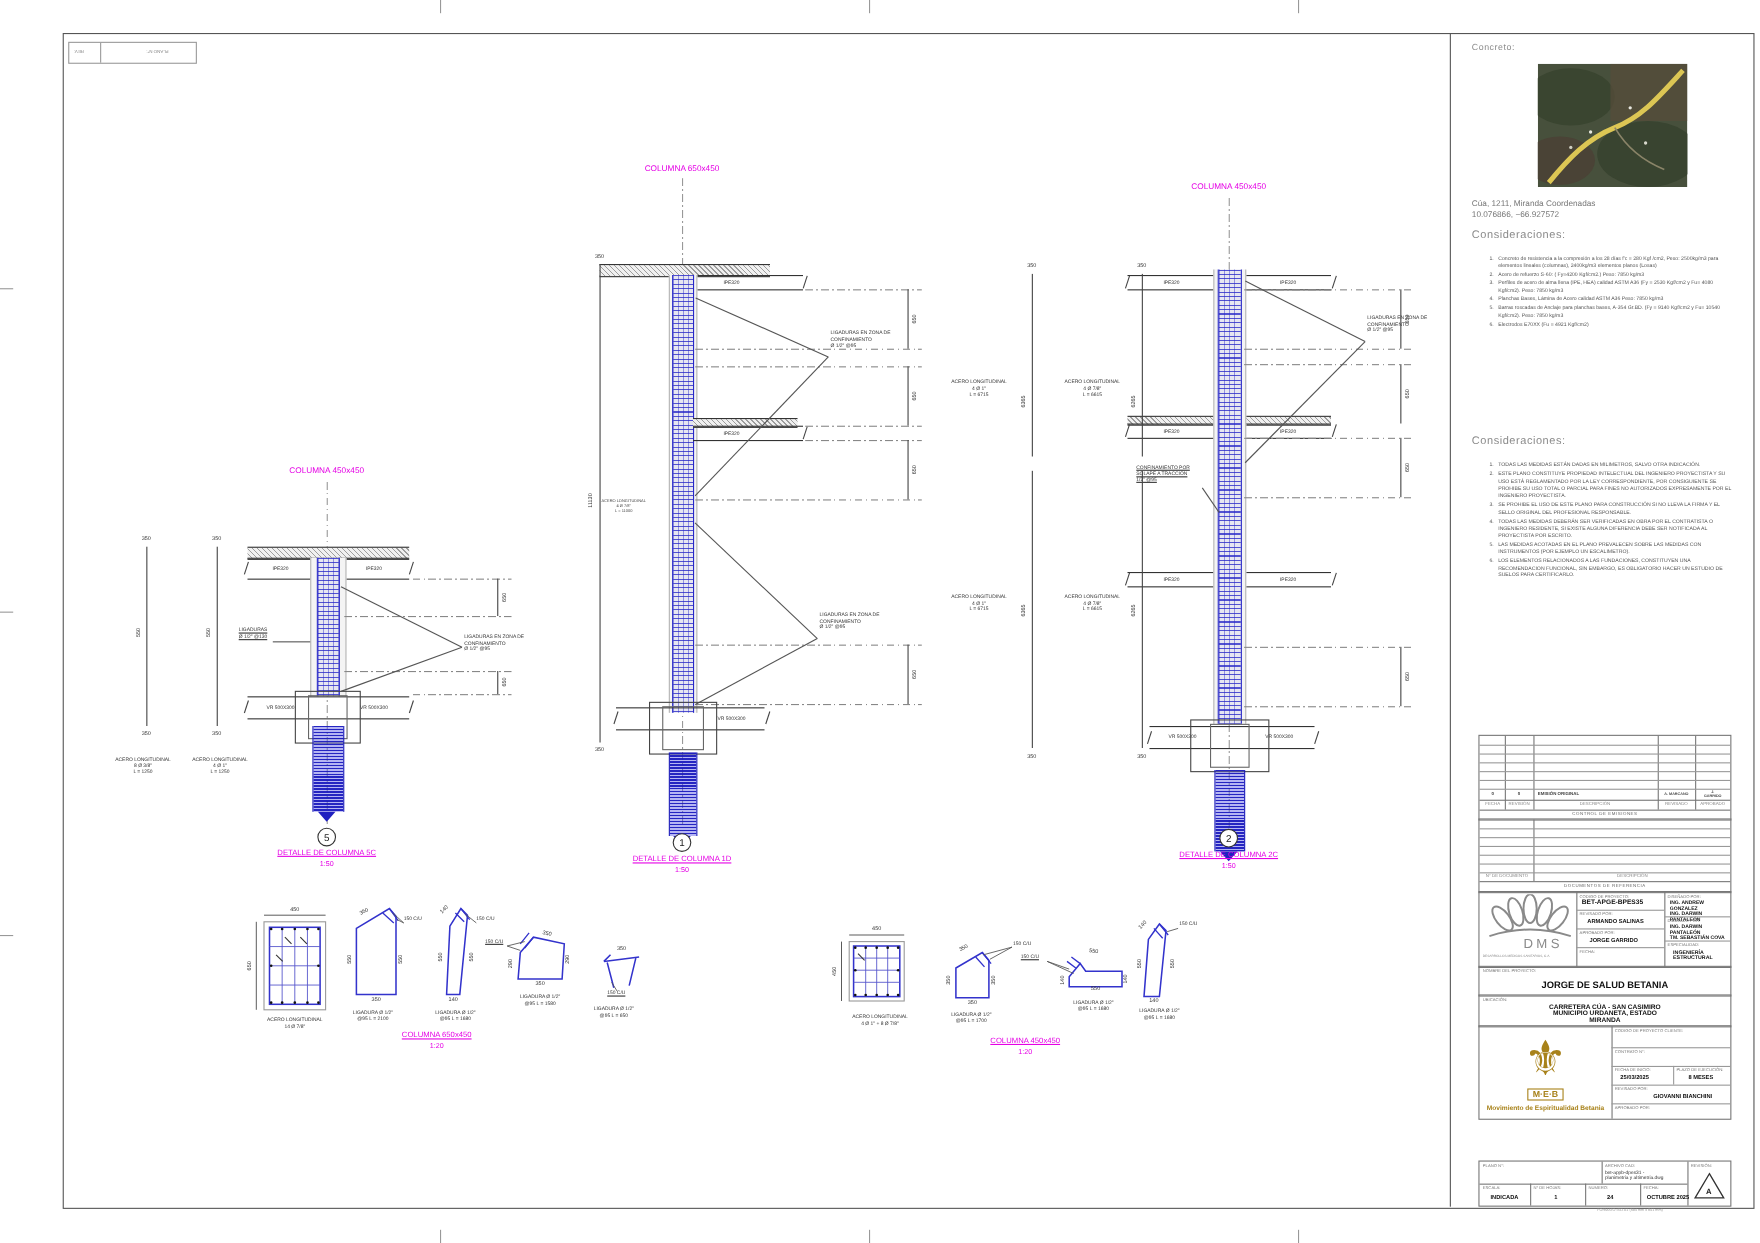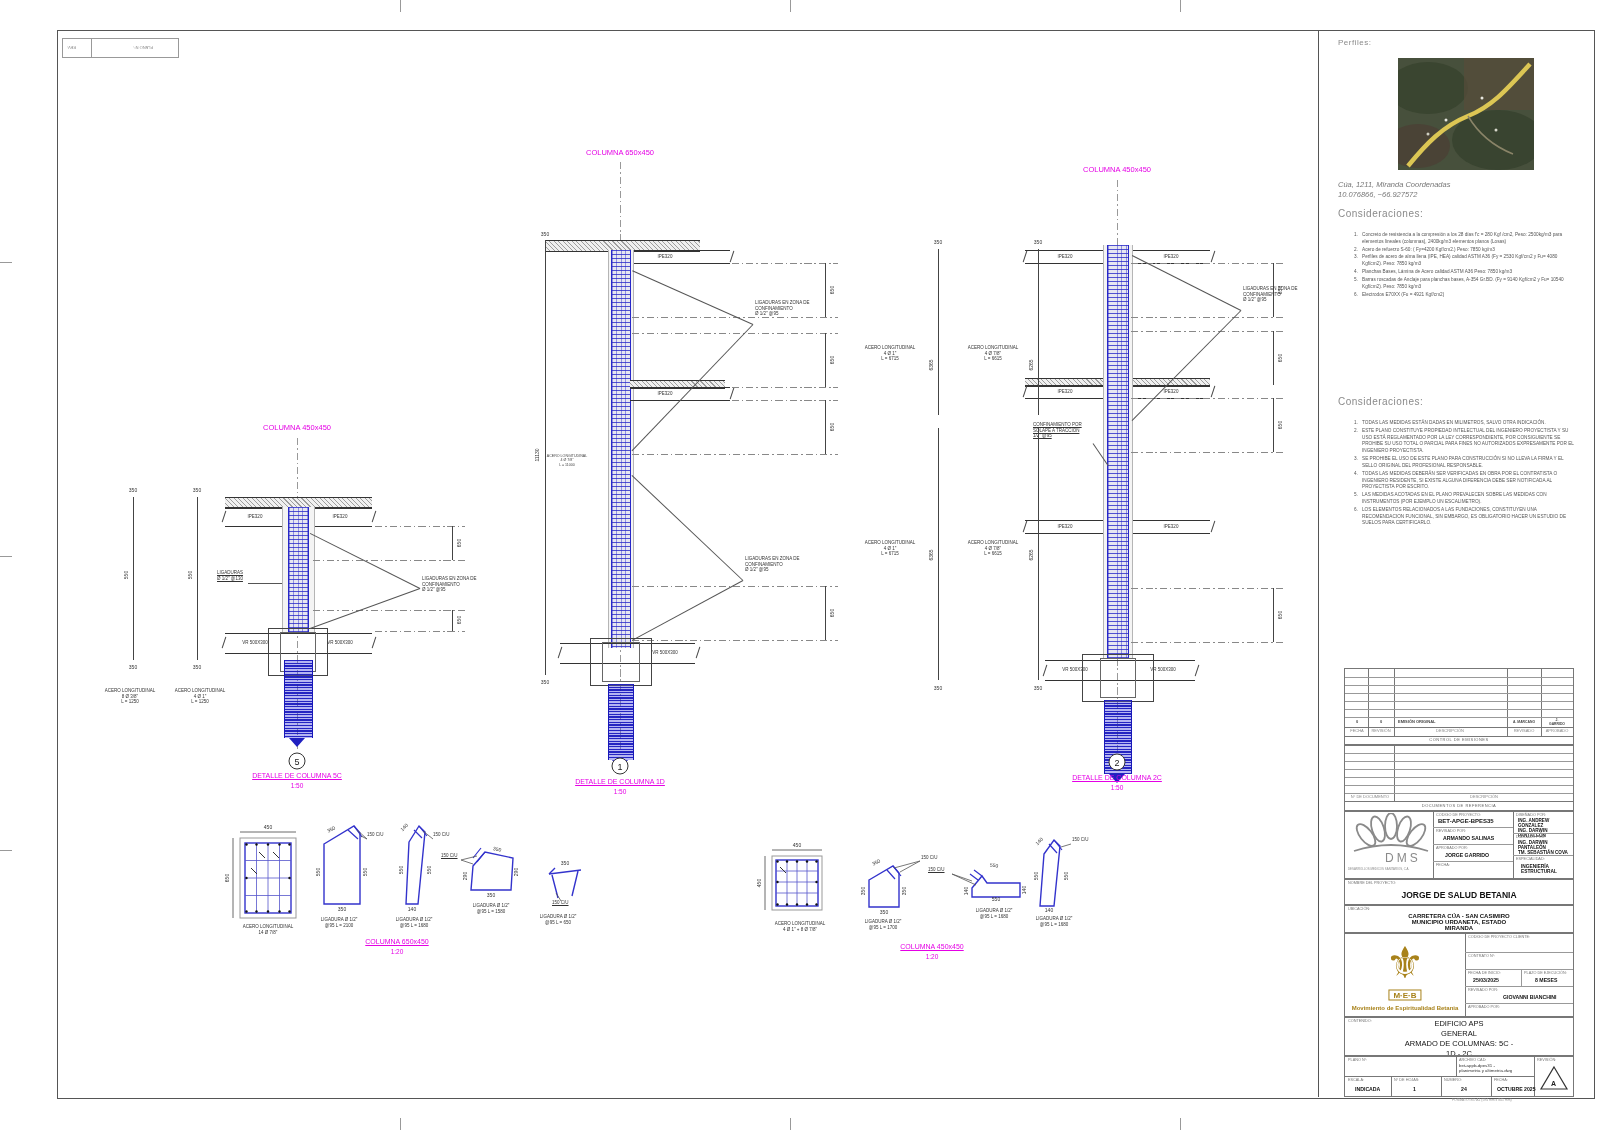--- a/index.html
+++ b/index.html
@@ -456,39 +456,39 @@
     <div class="t45" style="left:352px;top:27px;">150 C/U</div>
     <div class="t5 rot" style="left:316px;top:66px;">550</div>
     <div class="t5 rot" style="left:346px;top:66px;">550</div>
     <div class="t5 ctr" style="left:329px;top:100px;">140</div>
     <div class="t45 ctr" style="left:334px;top:112px;">LIGADURA Ø 1/2"
 @95 L = 1680</div>
     <div class="cap" style="left:212px;top:133px;">COLUMNA 450x450</div>
     <div class="capsc" style="left:212px;top:143px;">1:20</div>
   </div>
 
-  <div class="gtitle" style="left:1338px;top:38px;font-size:8px;">Perfiles:</div>
+  <div class="gtitle" style="left:1338px;top:38px;font-size:8px;">Concreto:</div>
 
   <div class="abs" style="left:1398px;top:58px;width:136px;height:112px;">
     <svg width="136" height="112">
       <rect width="136" height="112" fill="#47503c"></rect>
       <ellipse cx="30" cy="30" rx="40" ry="26" fill="#3a4530"></ellipse>
       <rect x="66" y="0" width="70" height="52" fill="#564c3a" opacity=".75"></rect>
       <ellipse cx="100" cy="82" rx="46" ry="30" fill="#394430"></ellipse>
       <ellipse cx="20" cy="88" rx="32" ry="22" fill="#4a4336"></ellipse>
       <path d="M132,6 C110,30 95,48 70,58 C45,68 28,86 10,108" stroke="#dcc654" stroke-width="4.5" fill="none"></path>
       <path d="M70,58 C80,75 95,88 115,96" stroke="#8a8468" stroke-width="1.5" fill="none"></path>
       <circle cx="48" cy="62" r="1.5" fill="#e8e8e0"></circle>
         <circle cx="84" cy="40" r="1.5" fill="#e8e8e0"></circle>
       <circle cx="98" cy="72" r="1.5" fill="#d8d8cc"></circle>
         <circle cx="30" cy="76" r="1.5" fill="#cfcfc2"></circle>
     </svg>
   </div>
 
-  <div class="cons ml" style="left:1338px;top:180px;width:200px;font-size:7.5px;color:#777;line-height:1.35;font-style:italic;">Cúa, 1211, Miranda Coordenadas
+  <div class="cons ml" style="left:1338px;top:180px;width:200px;font-size:7.5px;color:#777;line-height:1.35;">Cúa, 1211, Miranda Coordenadas
 10.076866, −66.927572</div>
   <div class="gtitle" style="left:1338px;top:208px;">Consideraciones:</div>
 
   <div class="cons" style="left:1348px;top:232px;width:226px;">
     <div class="it">
         <span class="n">1.</span>
         <span>Concreto de resistencia a la compresión a los 28 días f'c = 280 Kgf /cm2, Peso: 2500kg/m3 para elementos lineales (columnas), 2400kg/m3 elementos planos (Losas)</span>
       </div>
     <div class="it">
         <span class="n">2.</span>
@@ -645,26 +645,20 @@
     <div class="fv" style="left:128px;top:44px;">25/03/2025</div>
     <div class="fl" style="left:179px;top:38px;">PLAZO DE EJECUCIÓN:</div>
     <div class="fv" style="left:190px;top:44px;">8 MESES</div>
     <div class="abs" style="left:120px;top:53px;width:108px;height:1px;background:#999;"></div>
     <div class="fl" style="left:123px;top:55px;">REVISADO POR:</div>
     <div class="fv" style="left:158px;top:61px;">GIOVANNI BIANCHINI</div>
     <div class="abs" style="left:120px;top:70px;width:108px;height:1px;background:#999;"></div>
     <div class="fl" style="left:123px;top:72px;">APROBADO POR:</div>
   </div>
 
-  <div class="cell" style="left:1344px;top:1016px;width:228px;height:39px;">
-    <div class="fl" style="left:3px;top:2px;">CONTENIDO:</div>
-    <div class="fv ctr" style="left:114px;top:22px;font-size:7.5px;font-weight:normal;color:#111;line-height:1.35;">EDIFICIO APS
-GENERAL
-ARMADO DE COLUMNAS: 5C - 1D - 2C</div>
-  </div>
 
   <div class="cell" style="left:1344px;top:1055px;width:228px;height:40px;">
     <div class="abs" style="left:0;top:20px;width:189px;height:1px;background:#777;"></div>
     <div class="abs" style="left:111px;top:0;width:1px;height:20px;background:#777;"></div>
     <div class="abs" style="left:189px;top:0;width:1px;height:40px;background:#777;"></div>
     <div class="fl" style="left:3px;top:2px;">PLANO N°:</div>
     <div class="fl" style="left:114px;top:2px;">ARCHIVO CAD:</div>
     <div class="abs ml" style="left:114px;top:7px;font-size:4.4px;color:#333;">bet-appb-dpes31 -
 planimetria y altimetria.dwg</div>
     <div class="fl" style="left:192px;top:2px;">REVISIÓN:</div>

